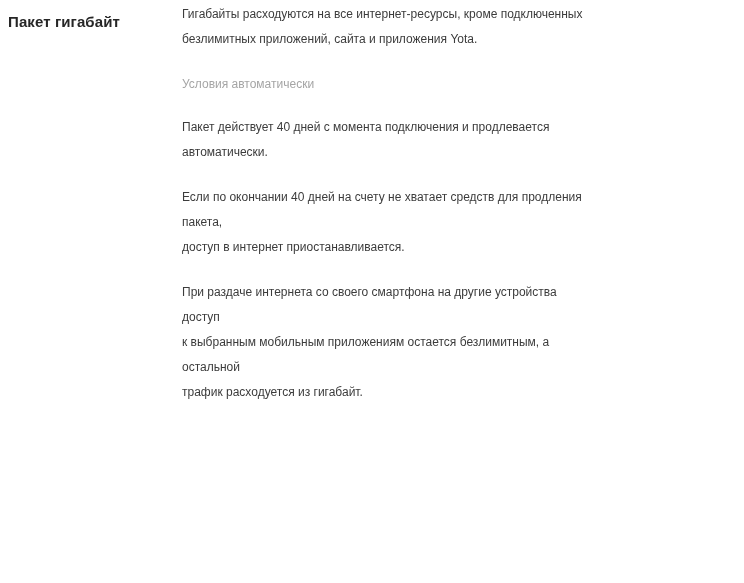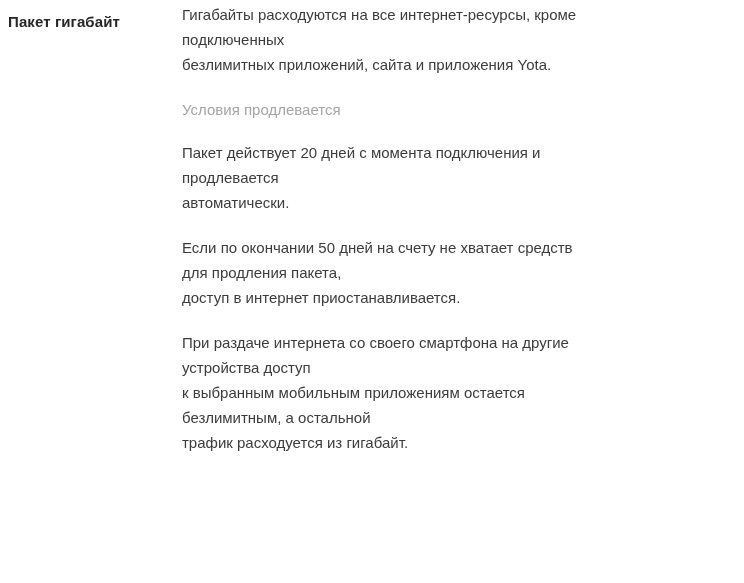--- a/index.html
+++ b/index.html
@@ -40,21 +40,21 @@
     color: var(--title-text);
     letter-spacing: 0.1px;
   }
   .content-col {
     flex: 1 1 auto;
     padding: 2px 8px 0 0;
     max-width: 562px;
   }
   .content-col p {
     margin: 0 0 20px 0;
-    font-size: 15px;
+    font-size: 12px;
     line-height: 25px;
     color: var(--body-text);
     white-space: pre-line;
   }
   .content-col p.subheading {
     color: var(--subheading-text);
     margin-bottom: 18px;
   }
 </style>
 </head>
@@ -65,27 +65,27 @@
 
     <div class="label-col">
       <h3 class="section-title">Пакет гигабайт</h3>
     </div>
 
     <div class="content-col">
       <p>Гигабайты расходуются на все интернет-ресурсы, кроме подключенных
 безлимитных приложений, сайта и приложения Yota.</p>
 
 
-      <p class="subheading">Условия продлевается</p>
+      <p class="subheading">Условия автоматически</p>
 
-      <p>Пакет действует 20 дней с момента подключения и продлевается
+      <p>Пакет действует 40 дней с момента подключения и продлевается
 автоматически.</p>
 
 
-      <p>Если по окончании 50 дней на счету не хватает средств для продления пакета,
+      <p>Если по окончании 40 дней на счету не хватает средств для продления пакета,
 доступ в интернет приостанавливается.</p>
 
 
       <p>При раздаче интернета со своего смартфона на другие устройства доступ
 к выбранным мобильным приложениям остается безлимитным, а остальной
 трафик расходуется из гигабайт.</p>
     </div>
 
   </div>
 </div>

